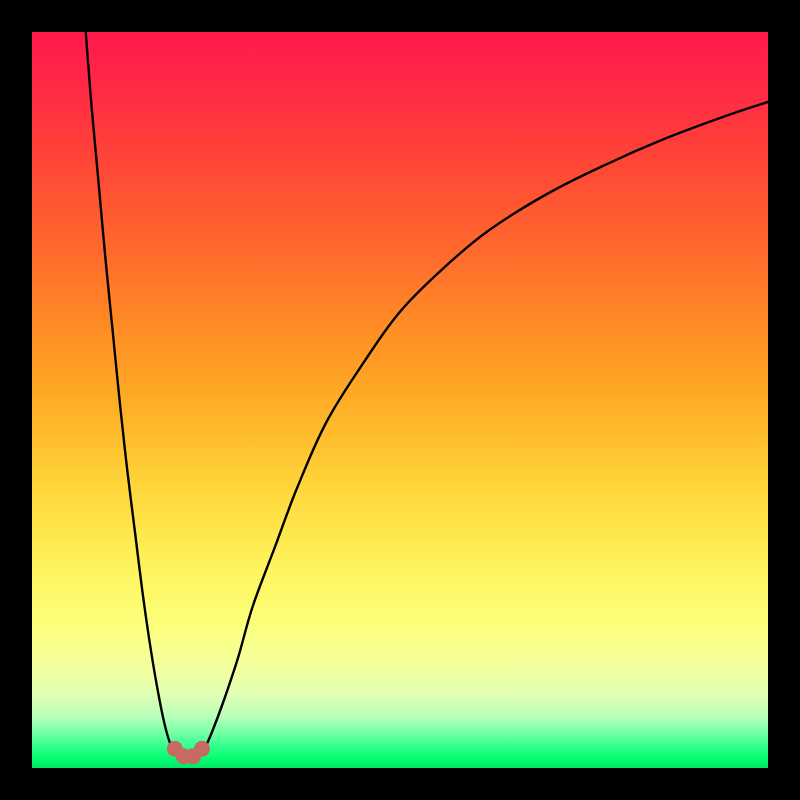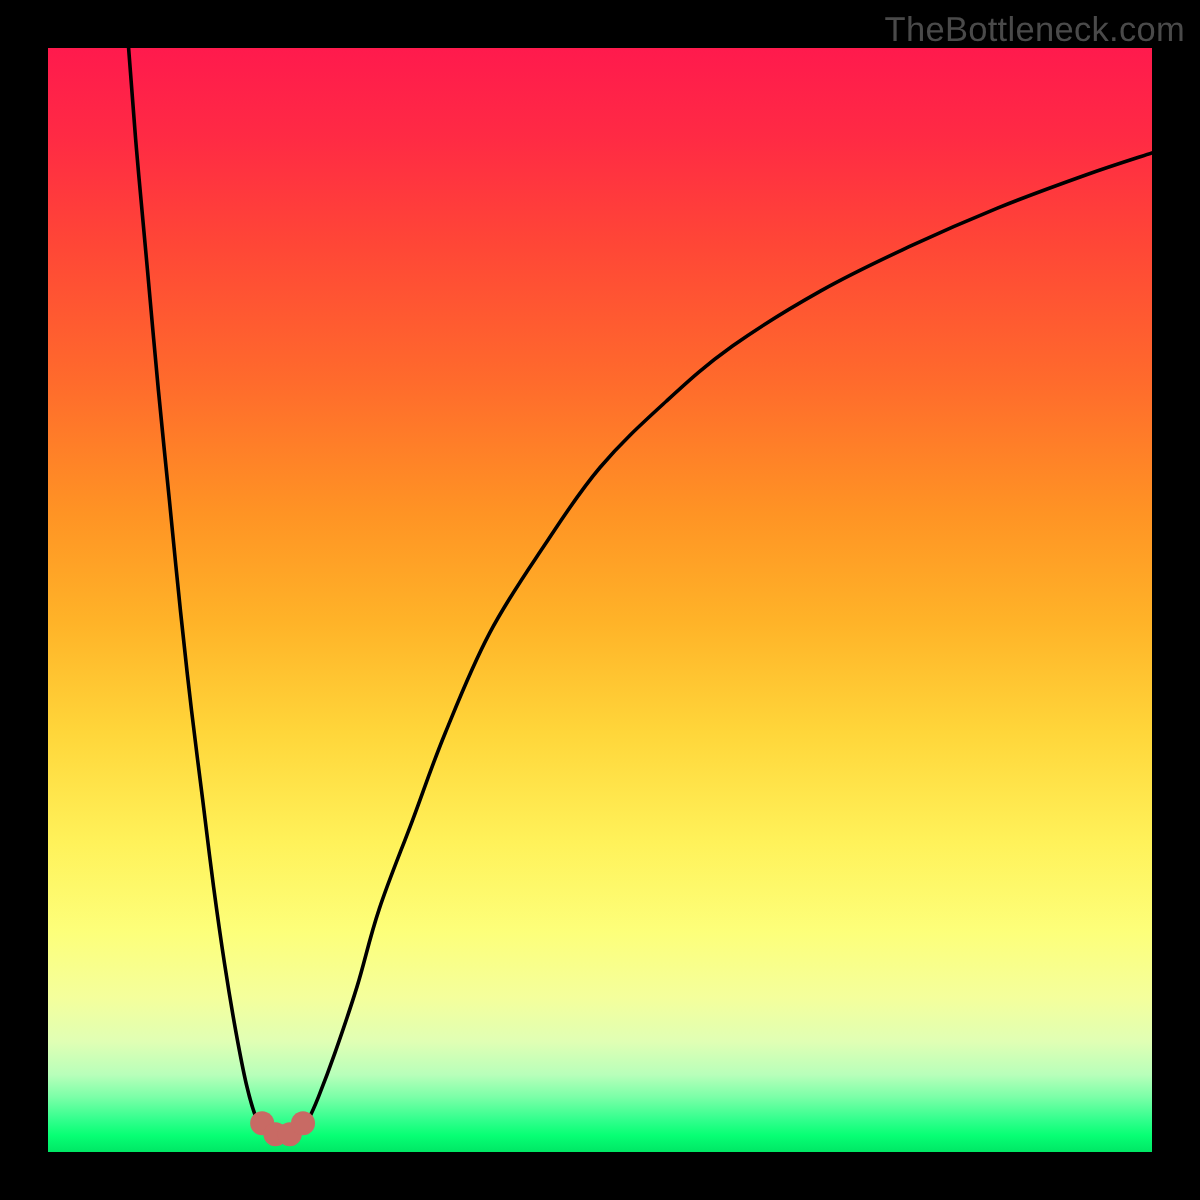--- a/index.html
+++ b/index.html
@@ -78,14 +78,13 @@
       <path id="left-path" fill="none" stroke="#000" stroke-width="2.4" stroke-linecap="round" d="M 53.73 0.00 C 54.66 11.92, 56.63 39.74, 58.88 66.24 C 61.13 92.74, 63.59 118.05, 66.24 147.20 C 68.89 176.35, 70.95 200.34, 73.60 228.16 C 76.25 255.98, 78.31 275.26, 80.96 301.76 C 83.61 328.26, 85.67 350.19, 88.32 375.36 C 90.97 400.53, 93.03 419.08, 95.68 441.60 C 98.33 464.12, 100.39 479.28, 103.04 500.48 C 105.69 521.68, 107.75 539.49, 110.40 559.36 C 113.05 579.23, 115.11 593.66, 117.76 610.88 C 120.41 628.10, 122.47 640.47, 125.12 655.04 C 127.77 669.61, 129.96 681.24, 132.48 691.84 C 135.00 702.44, 136.85 708.62, 139.10 713.92 C 141.36 719.22, 143.93 719.96, 144.99 721.28"></path>
       <path id="right-path" fill="none" stroke="#000" stroke-width="2.4" stroke-linecap="round" d="M 167.81 721.28 C 168.87 719.96, 171.44 717.89, 173.70 713.92 C 175.95 709.95, 177.14 707.15, 180.32 699.20 C 183.50 691.25, 186.72 683.01, 191.36 669.76 C 196.00 656.51, 200.78 642.82, 206.08 625.60 C 211.38 608.38, 214.18 593.95, 220.80 574.08 C 227.42 554.21, 234.93 536.40, 242.88 515.20 C 250.83 494.00, 255.69 478.84, 264.96 456.32 C 274.23 433.80, 282.48 412.60, 294.40 390.08 C 306.32 367.56, 317.95 351.07, 331.20 331.20 C 344.45 311.33, 353.43 296.90, 368.00 279.68 C 382.57 262.46, 396.26 250.09, 412.16 235.52 C 428.06 220.95, 437.77 211.97, 456.32 198.72 C 474.87 185.47, 494.00 173.84, 515.20 161.92 C 536.40 150.00, 552.88 142.42, 574.08 132.48 C 595.28 122.54, 611.76 115.33, 632.96 106.72 C 654.16 98.11, 673.29 91.26, 691.84 84.64 C 710.39 78.02, 728.05 72.57, 736.00 69.92"></path>
       <g id="dots">
           <circle cx="142.78" cy="716.86" r="8" class="dot"></circle>
           <circle cx="151.62" cy="724.22" r="8" class="dot"></circle>
           <circle cx="161.18" cy="724.22" r="8" class="dot"></circle>
           <circle cx="170.02" cy="716.86" r="8" class="dot"></circle>
         </g>
     </svg>
   </div>
-  <div class="watermark">TheBottleneck.com</div>
 </div>
 
 </body></html>

